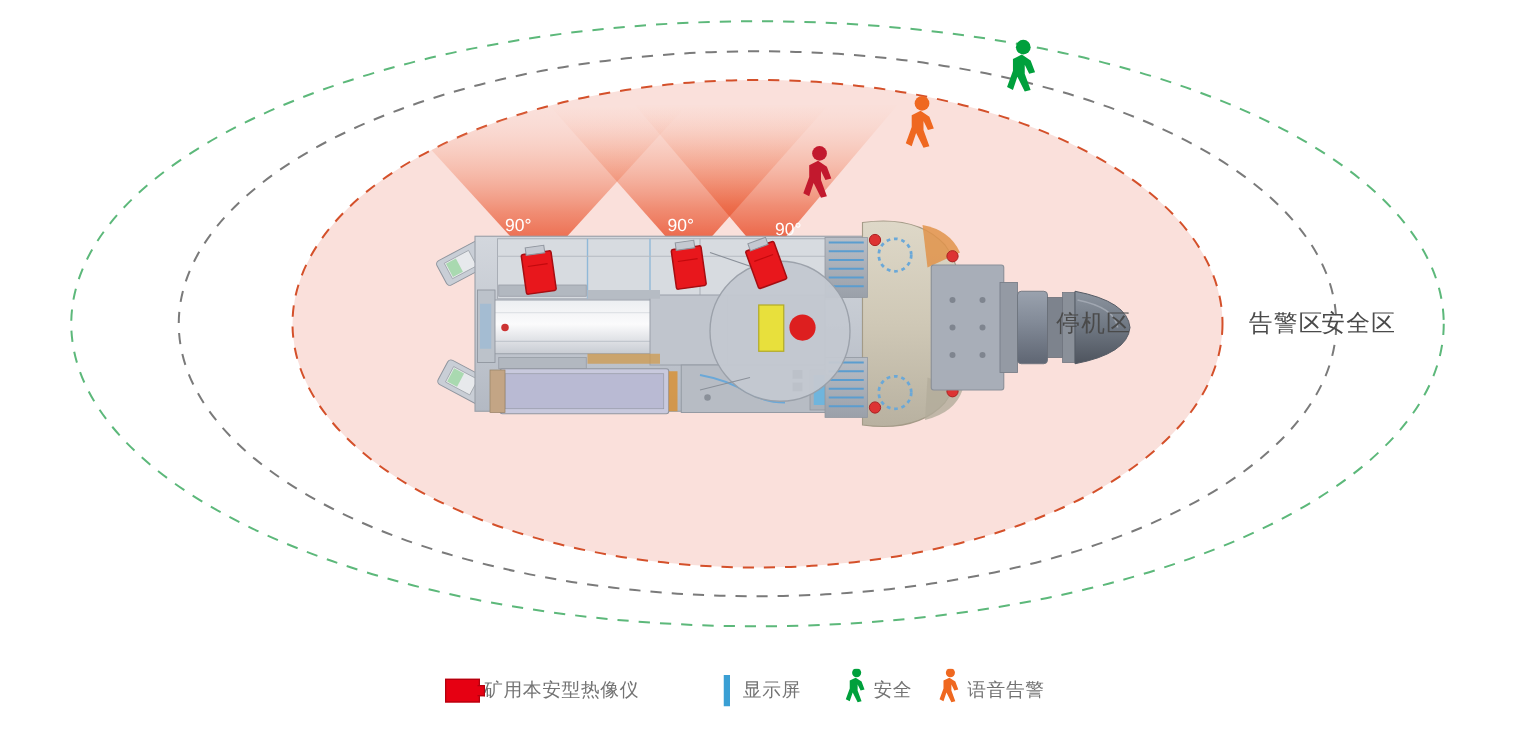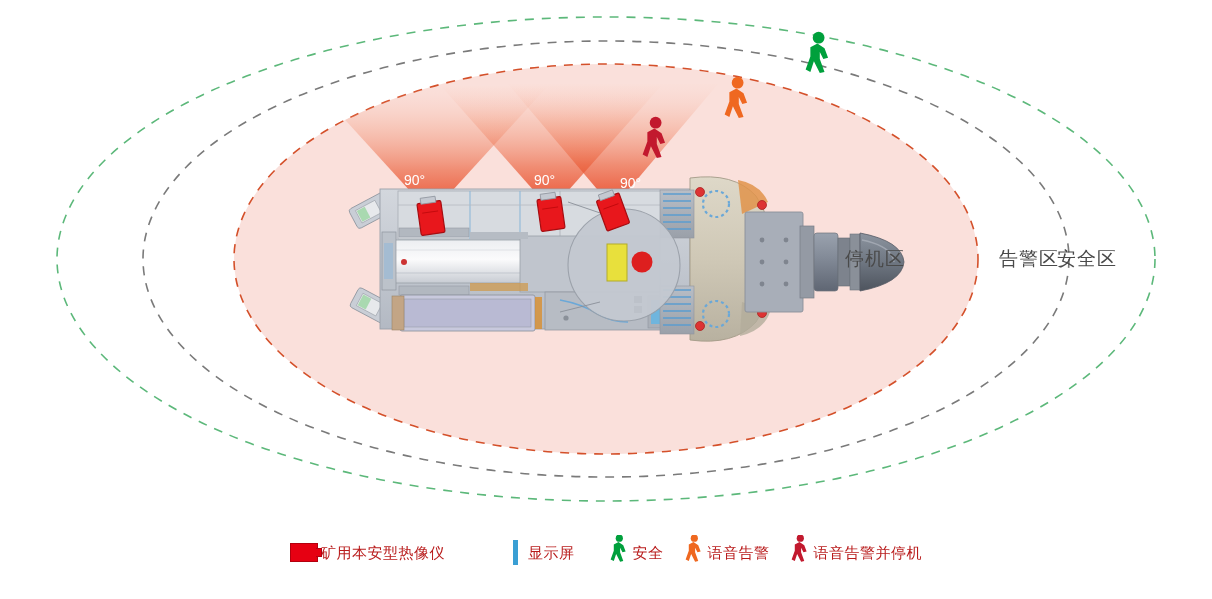--- a/index.html
+++ b/index.html
@@ -57,21 +57,21 @@
     justify-content: center;
     gap: 0px;
   }
   .legend-item {
     display: flex;
     align-items: center;
     height: 34px;
   }
   .legend-text {
     font-size: 15px;
-    color: #b91c1c;
+    color: #737373;
     white-space: nowrap;
     letter-spacing: 0.5px;
     line-height: 1;
   }
   .legend-gap { width: 34px; height: 1px; }
   .legend-gap-sm { width: 20px; height: 1px; }
 
   .ico {
     display: inline-block;
     position: relative;
@@ -361,24 +361,15 @@
         <svg width="23" height="30" viewBox="0 0 21 38">
           <circle cx="9" cy="4" r="4.6" fill="#ef6820"></circle>
           <path d="M8 9 L14 13 L17 21 L13 22 L10 16 L10 22 L14 33 L10 34 L5 24 L2 33 L-2 31 L2 20 L2 12 Z" fill="#ef6820"></path>
         </svg>
       </span>
       <span class="legend-text">语音告警</span>
     </div>
 
     <div class="legend-gap-sm"></div>
 
-    <div class="legend-item">
-      <span class="ico ico-person">
-        <svg width="23" height="30" viewBox="0 0 21 38">
-          <circle cx="9" cy="4" r="4.6" fill="#c2192e"></circle>
-          <path d="M8 9 L14 13 L17 21 L13 22 L10 16 L10 22 L14 33 L10 34 L5 24 L2 33 L-2 31 L2 20 L2 12 Z" fill="#c2192e"></path>
-        </svg>
-      </span>
-      <span class="legend-text">语音告警并停机</span>
-    </div>
 
   </div>
 </div>
 
 </body></html>

